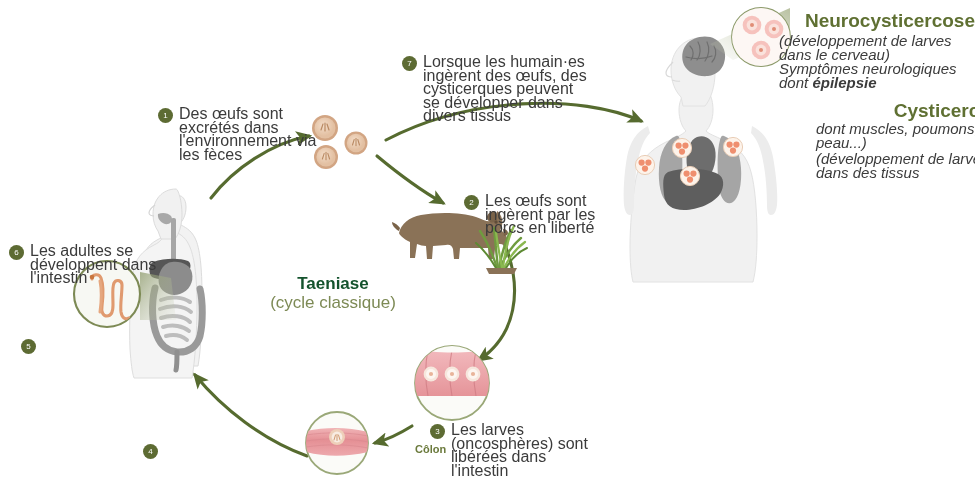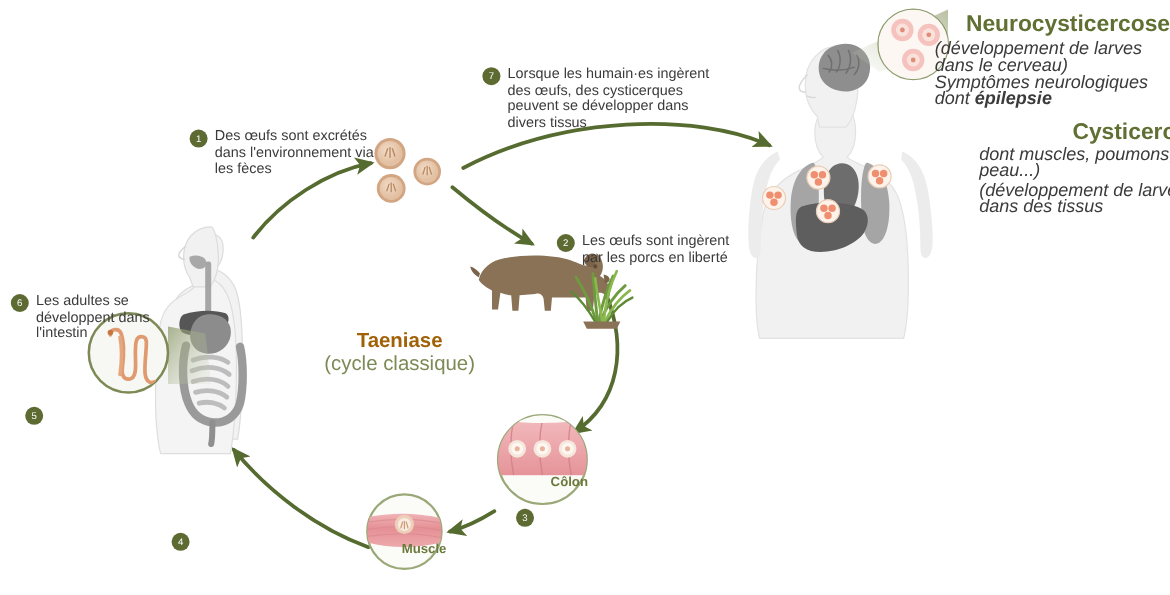--- a/index.html
+++ b/index.html
@@ -11,31 +11,31 @@
   #stage{position:absolute;inset:0;width:975px;height:496px;}
   svg.layer{position:absolute;left:0;top:0;width:975px;height:496px;overflow:visible;}
   .txt{position:absolute;}
   .step{position:absolute;display:flex;align-items:flex-start;gap:6px;}
   .badge{
     width:15px;height:15px;border-radius:50%;background:#5d6b33;
     color:#ffffff;font-size:8px;line-height:15px;text-align:center;
     flex:0 0 15px;font-family:"Liberation Sans",sans-serif;
     margin-top:1px;
   }
-  .steptext{font-size:12px;line-height:13.5px;color:#3b3b3b;}
+  .steptext{font-size:16px;line-height:13.5px;color:#3b3b3b;}
   .title-main{
-    font-size:17px;font-weight:bold;color:#a16207;text-align:center;
+    font-size:17px;font-weight:bold;color:#14532d;text-align:center;
     line-height:19px;
   }
   .title-sub{font-size:17px;color:#7d8a55;text-align:center;}
   .rhead{font-size:19px;font-weight:bold;color:#5f7032;line-height:22px;text-align:right;}
   .rsub{font-size:15px;line-height:14px;color:#3b3b3b;font-style:italic;}
   .organ-label{
     position:absolute;font-size:11px;font-weight:bold;color:#6b7a3c;
-    text-align:right;width:100%;
+    text-align:left;width:100%;margin-top:47px;
   }
   b{font-weight:bold;}
 </style>
 </head>
 <body>
 
 <div id="stage">
 
   <svg class="layer" viewBox="0 0 975 496">
     <defs>
@@ -339,20 +339,21 @@
     <div class="steptext">Lorsque les humain·es ingèrent des œufs, des cysticerques peuvent se développer dans divers tissus</div>
   </div>
 
   <div class="step" style="left:464px;top:194px;width:150px;">
     <div class="badge">2</div>
     <div class="steptext">Les œufs sont ingèrent par les porcs en liberté</div>
   </div>
 
   <div class="step" style="left:430px;top:423px;width:160px;">
     <div class="badge">3</div>
+    <div class="steptext">Les larves (oncosphères) sont libérées dans l'intestin</div>
   </div>
 
   <div class="step" style="left:143px;top:443px;width:165px;">
     <div class="badge">4</div>
   </div>
 
   <div class="step" style="left:21px;top:338px;width:160px;">
     <div class="badge">5</div>
   </div>
 

